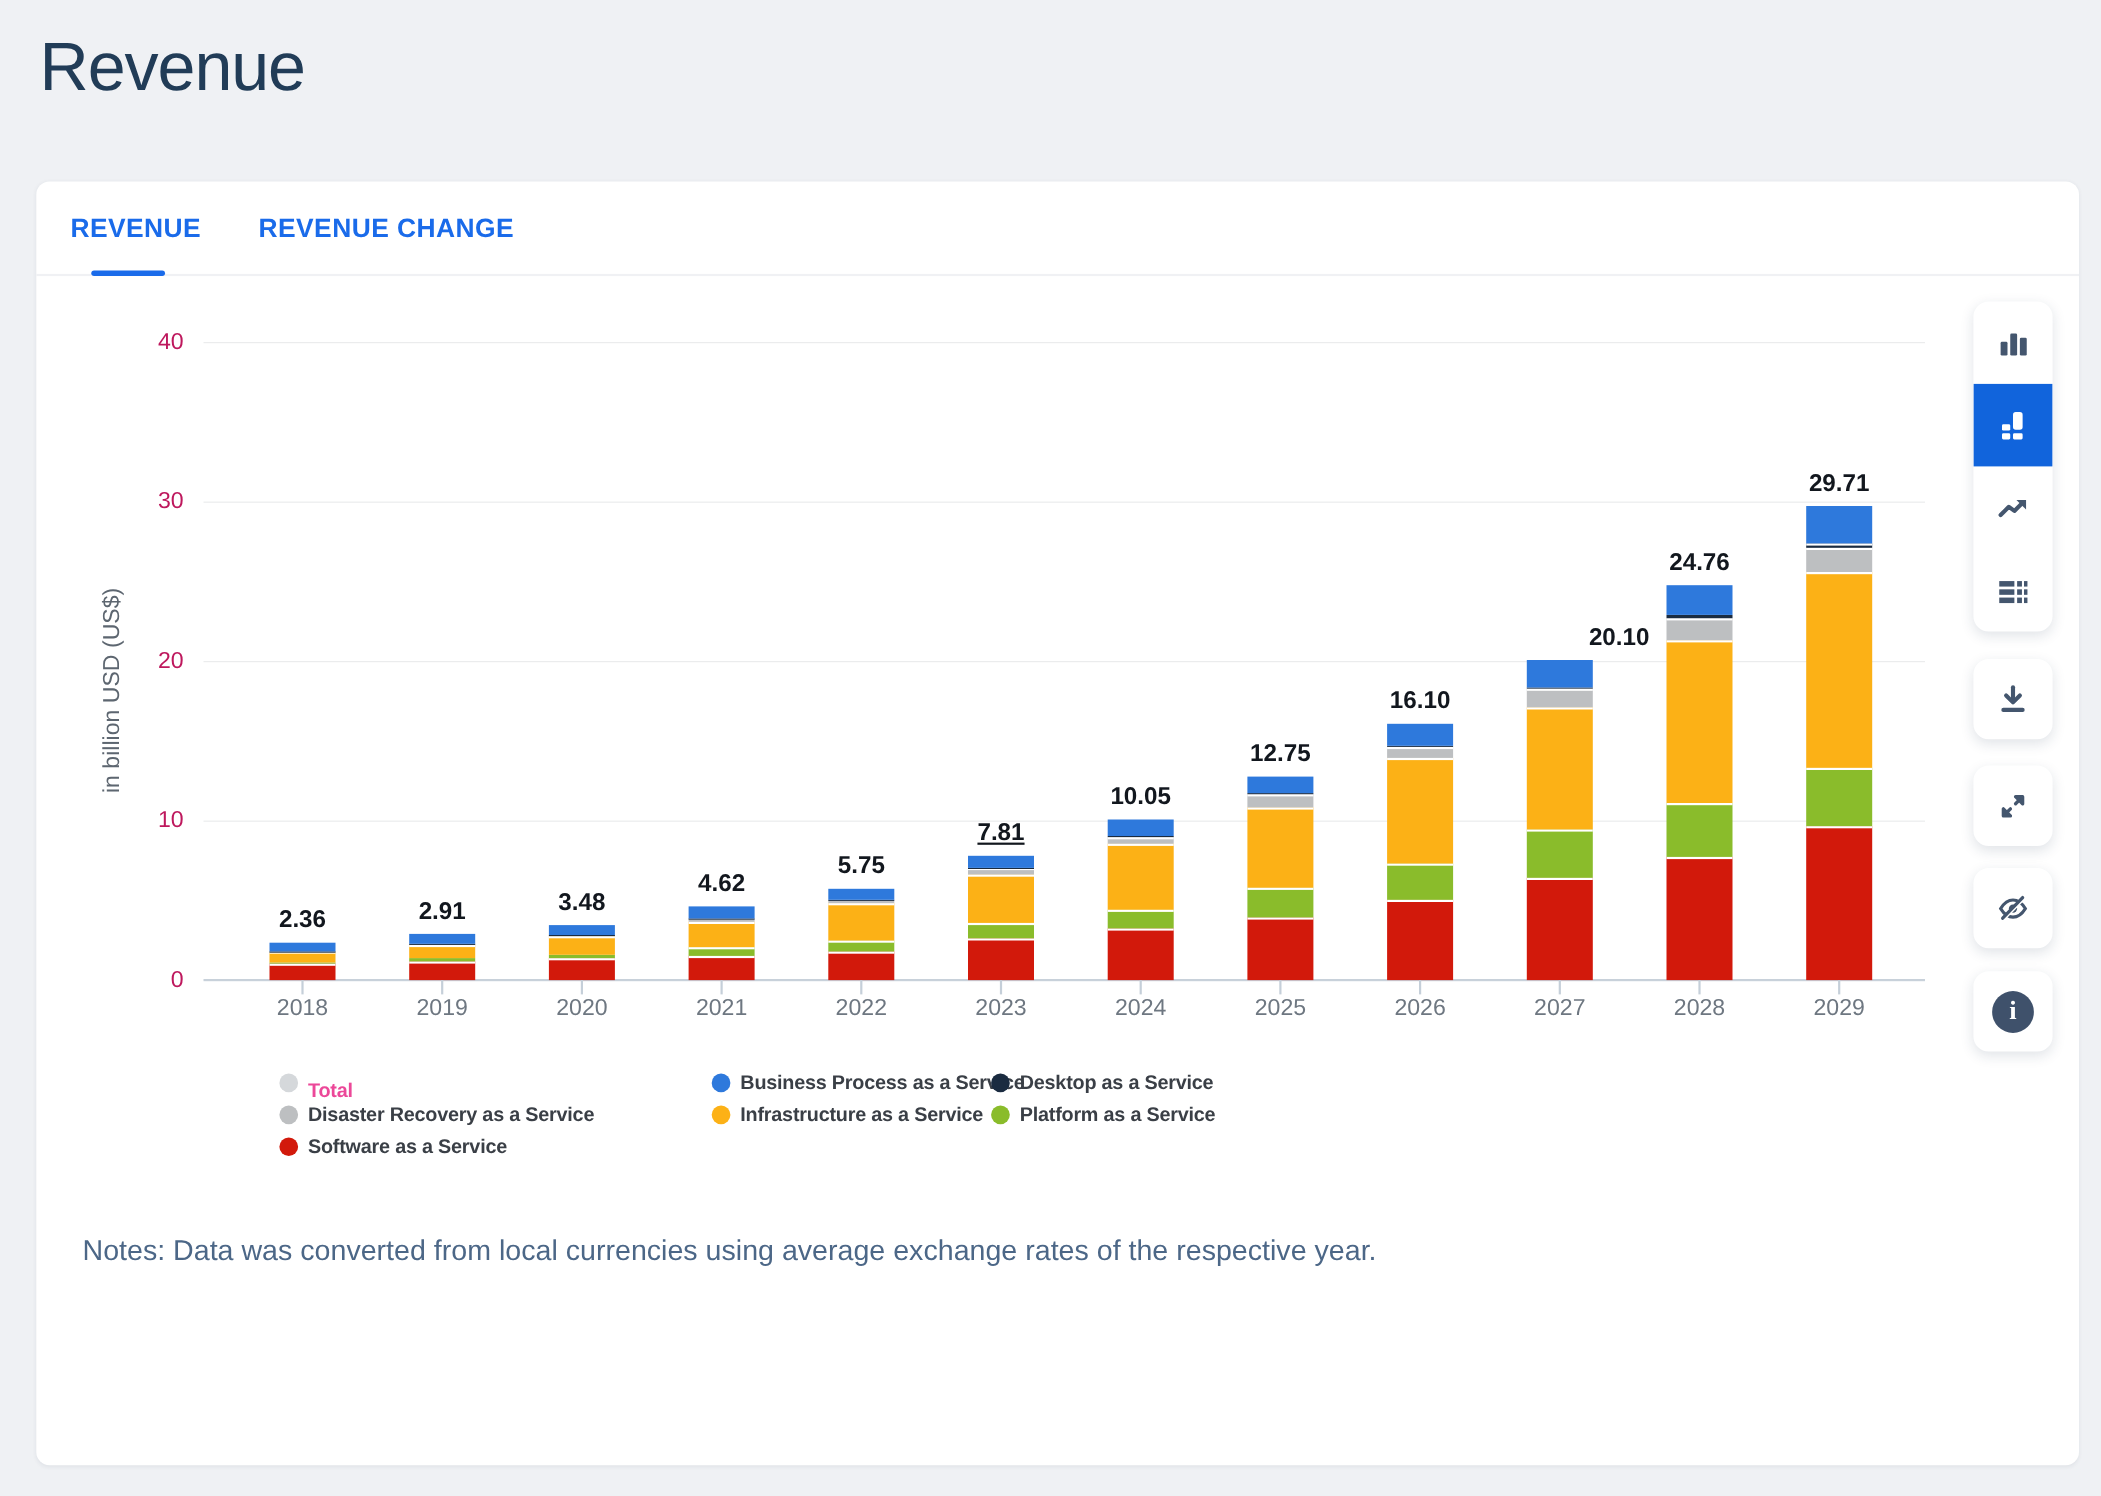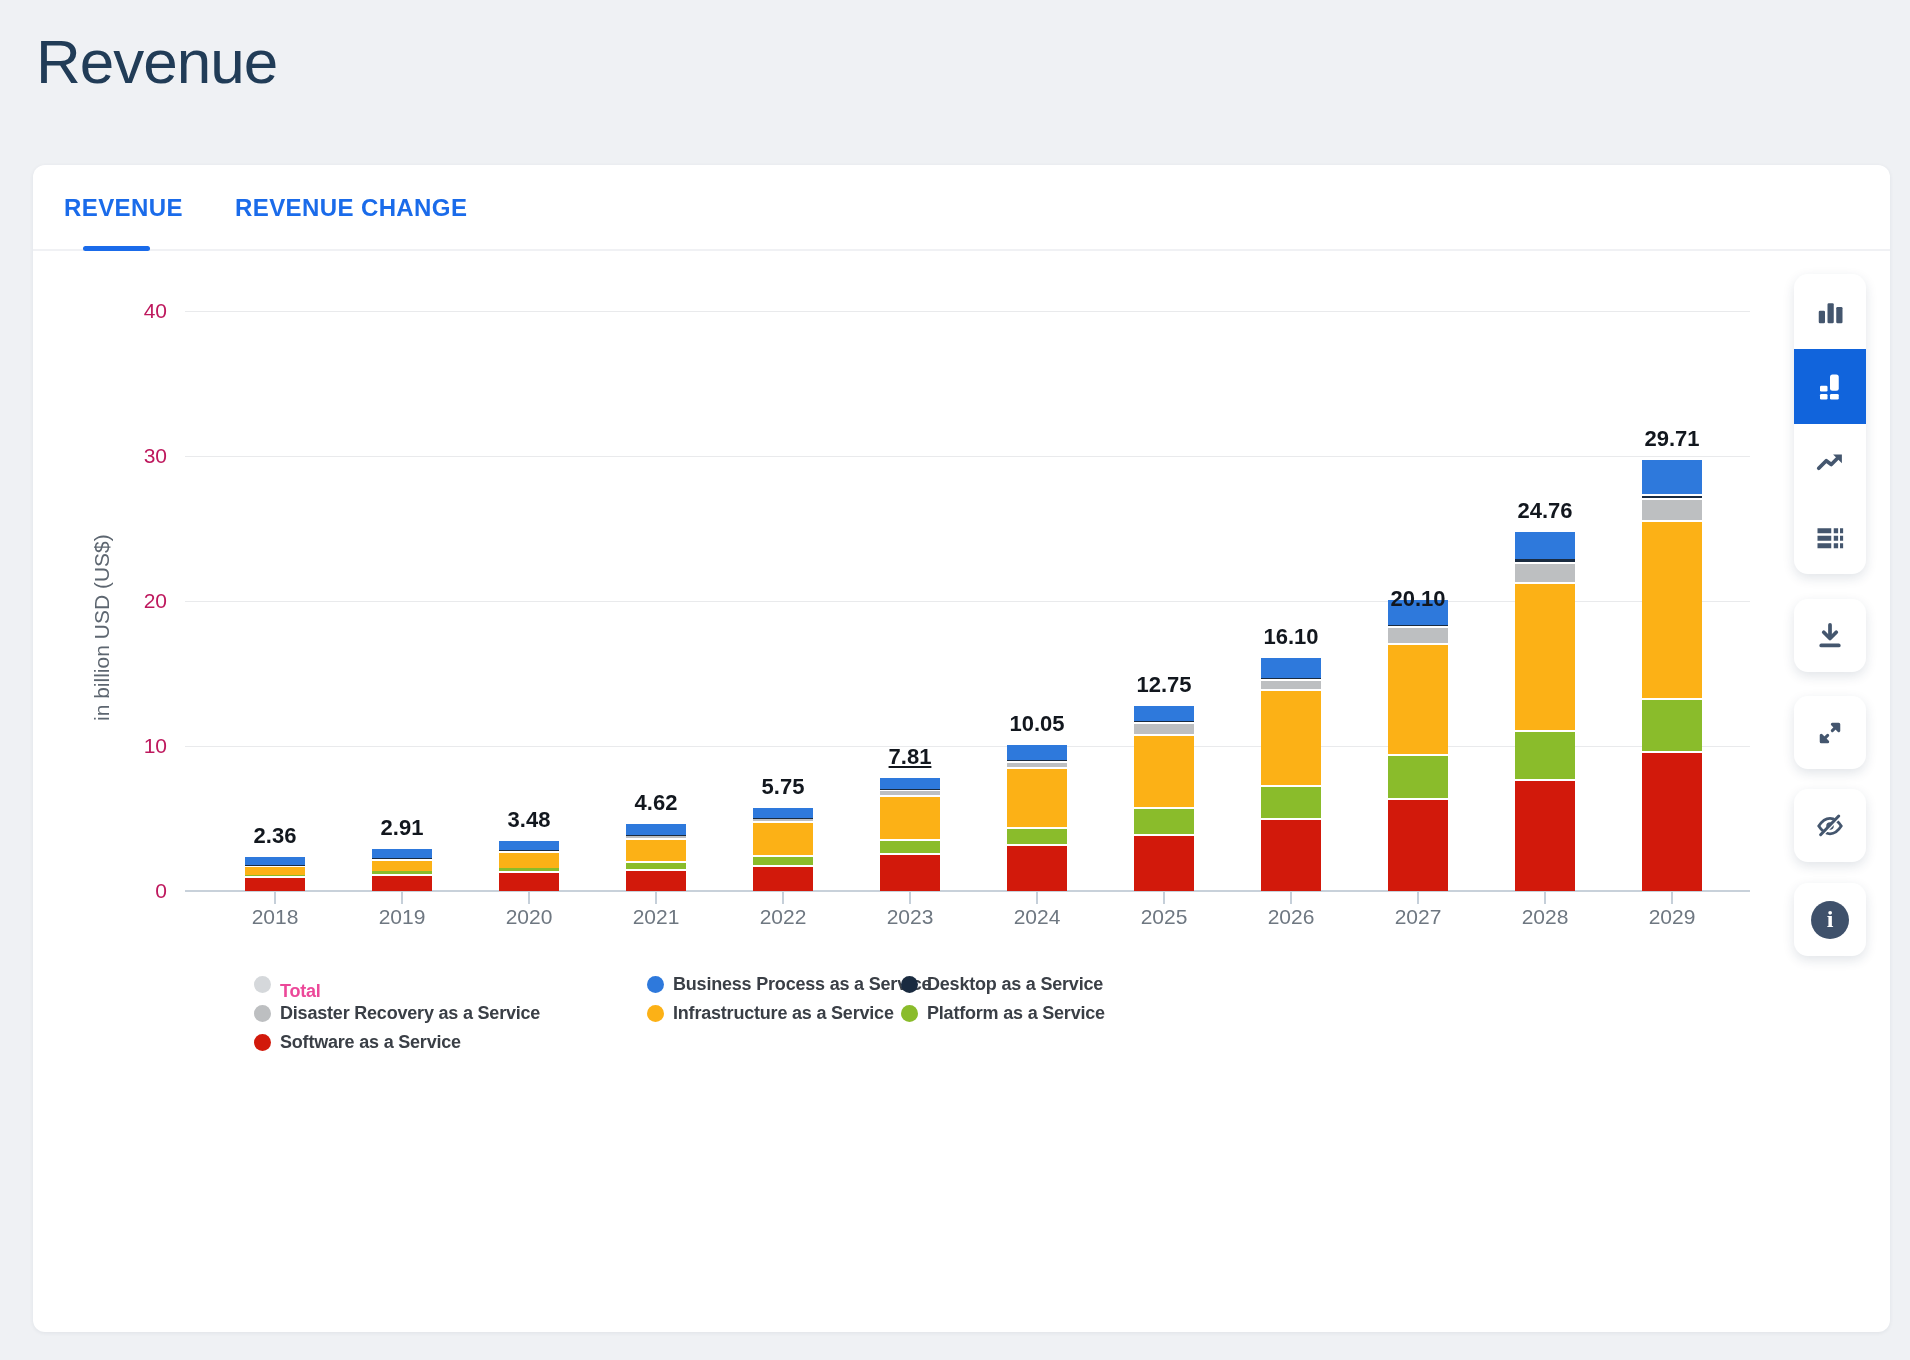--- a/index.html
+++ b/index.html
@@ -175,21 +175,21 @@
         <div class="xtick" style="left: 1105px;"></div>
         <div class="xtick-label" style="left: 1046px;">2026</div>
         <div class="bar-stack" style="left: 1203px; height: 293.45px;">
           <div class="bar-seg" style="bottom: 0px; height: 93.235px; background: rgb(210, 25, 11); border-top: 2px solid rgb(255, 255, 255);"></div>
           <div class="bar-seg" style="bottom: 93.235px; height: 43.5px; background: rgb(138, 188, 43); border-top: 2px solid rgb(255, 255, 255);"></div>
           <div class="bar-seg" style="bottom: 136.735px; height: 111.36px; background: rgb(252, 177, 22); border-top: 2px solid rgb(255, 255, 255);"></div>
           <div class="bar-seg" style="bottom: 248.095px; height: 16.675px; background: rgb(189, 191, 193); border-top: 2px solid rgb(255, 255, 255);"></div>
           <div class="bar-seg" style="bottom: 264.77px; height: 1.45px; background: rgb(26, 43, 64);"></div>
           <div class="bar-seg" style="bottom: 266.22px; height: 25.23px; background: rgb(46, 121, 220);"></div>
         </div>
-        <div class="total-label" style="left: 1173px; top: 254.55px; margin-top: 20px;">20.10</div>
+        <div class="total-label" style="left: 1227px; top: 254.55px;">20.10</div>
         <div class="xtick" style="left: 1232px;"></div>
         <div class="xtick-label" style="left: 1173px;">2027</div>
         <div class="bar-stack" style="left: 1330px; height: 361.02px;">
           <div class="bar-seg" style="bottom: 0px; height: 111.65px; background: rgb(210, 25, 11); border-top: 2px solid rgb(255, 255, 255);"></div>
           <div class="bar-seg" style="bottom: 111.65px; height: 49.3px; background: rgb(138, 188, 43); border-top: 2px solid rgb(255, 255, 255);"></div>
           <div class="bar-seg" style="bottom: 160.95px; height: 148.045px; background: rgb(252, 177, 22); border-top: 2px solid rgb(255, 255, 255);"></div>
           <div class="bar-seg" style="bottom: 308.995px; height: 20.445px; background: rgb(189, 191, 193); border-top: 2px solid rgb(255, 255, 255);"></div>
           <div class="bar-seg" style="bottom: 329.44px; height: 2.465px; background: rgb(26, 43, 64);"></div>
           <div class="bar-seg" style="bottom: 331.905px; height: 27.115px; background: rgb(46, 121, 220);"></div>
         </div>
@@ -233,20 +233,21 @@
         <div class="legend-item" style="left: 868px; top: 806px;">
           <div class="legend-dot" style="background: rgb(26, 43, 64);"></div>
           <div class="legend-label">Desktop as a Service</div>
         </div>
         <div class="legend-item" style="left: 868px; top: 835px;">
           <div class="legend-dot" style="background: rgb(138, 188, 43);"></div>
           <div class="legend-label">Platform as a Service</div>
         </div>
       </div>
 
+    <div class="note-line" style="top:956px;">Notes: Data was converted from local currencies using average exchange rates of the respective year.</div>
 
     <div class="tool-group">
       <div class="tool-slot">
         <svg width="30" height="30" viewBox="0 0 24 24">
           <rect x="3" y="11" width="5" height="10" rx="1" fill="#44566e"></rect>
           <rect x="10" y="5" width="5" height="16" rx="1" fill="#44566e"></rect>
           <rect x="17" y="8" width="5" height="13" rx="1" fill="#44566e"></rect>
         </svg>
       </div>
       <div class="tool-slot selected">

